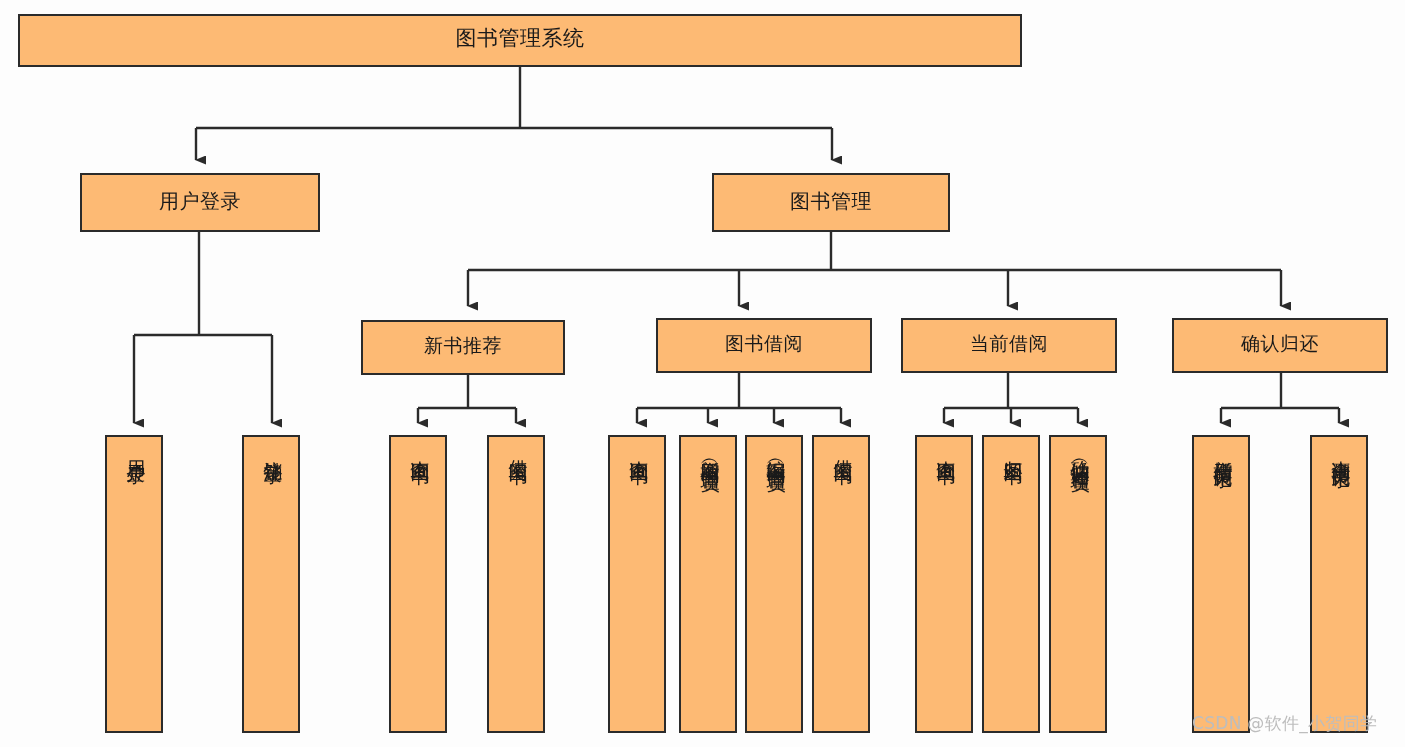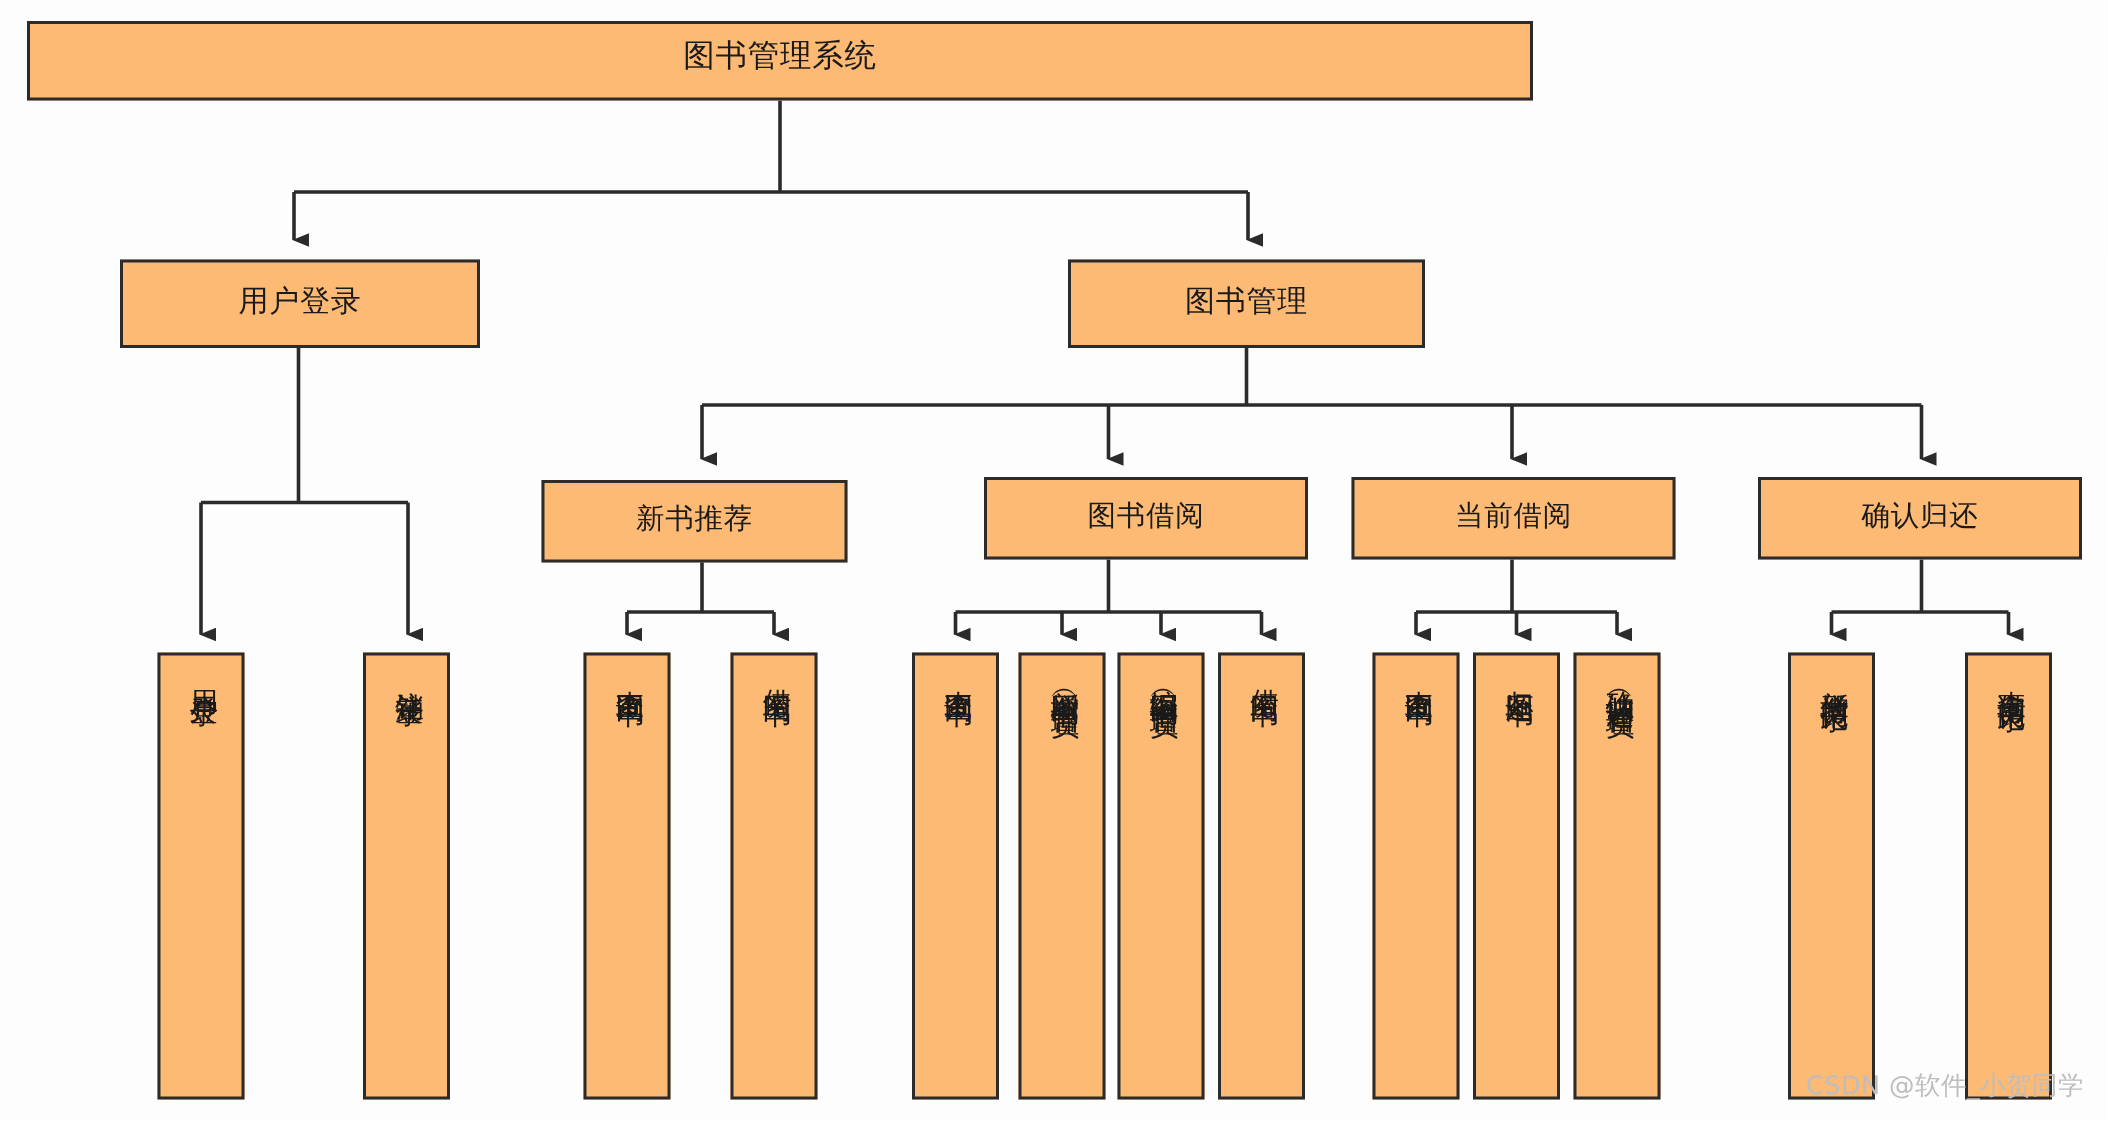--- a/index.html
+++ b/index.html
@@ -63,21 +63,20 @@
   }
   .watermark {
     position: absolute;
     left: 1192px;
     top: 712px;
     font-size: 17px;
     color: #bdbdbd;
     white-space: nowrap;
     z-index: 5;
     letter-spacing: 0.3px;
-    margin-left: 12px;
   }
 </style>
 </head>
 <body>
 
 <div id="canvas">
 
   <svg class="wires" viewBox="0 0 1405 747" xmlns="http://www.w3.org/2000/svg">
     <defs>
       <marker id="arrow" markerWidth="9" markerHeight="11" refX="4.5" refY="10" orient="auto" markerUnits="userSpaceOnUse">

